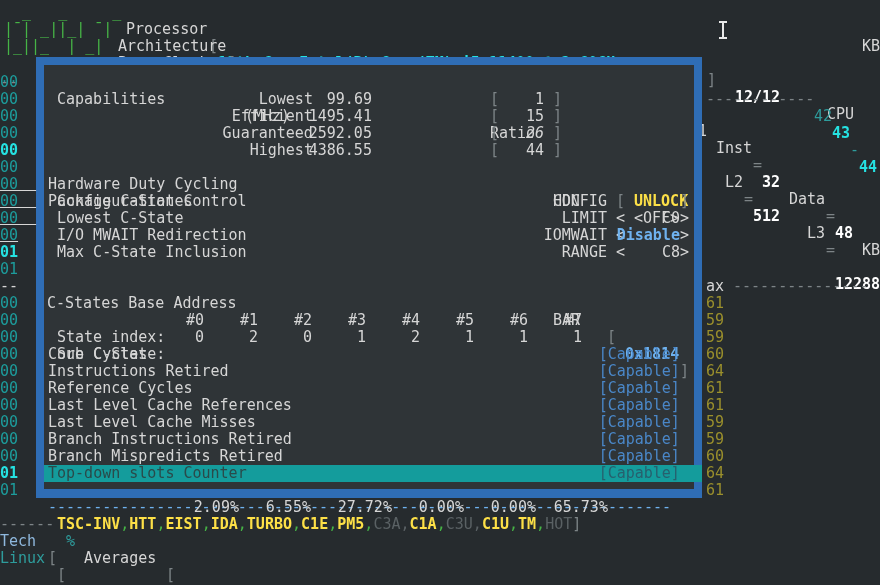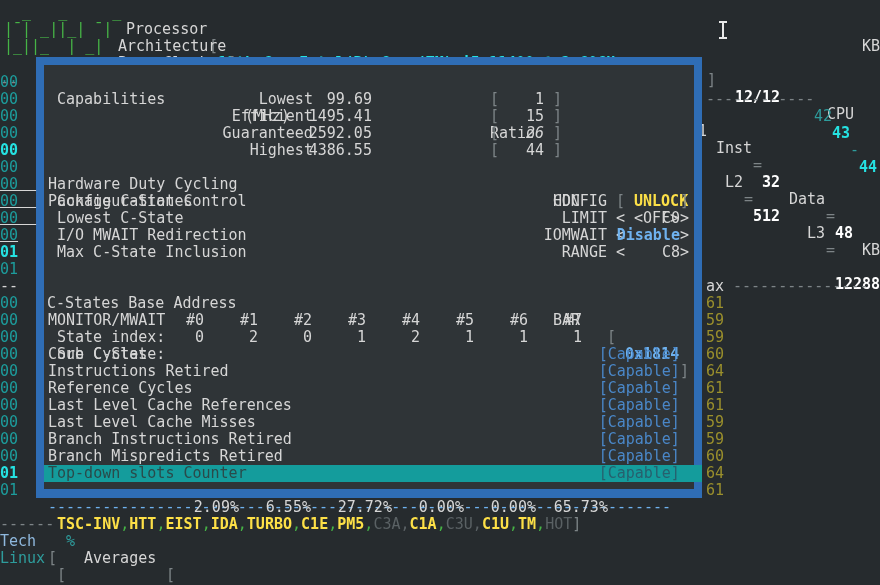--- a/index.html
+++ b/index.html
@@ -280,23 +280,20 @@
 
 
   <div class="row" style="top:278px;">
     <span class="abs c-white" style="left:47px;">C-States Base Address</span>
     <span class="abs c-white" style="left:553px;">BAR</span>
     <span class="abs c-gray" style="left:607px;">[</span>
     <span class="abs c-bblue" style="left:625px;">0x1814</span>
     <span class="abs c-gray" style="left:680px;">]</span>
   </div>
 
-  <div class="row" style="top:295px;">
-    <span class="abs c-white" style="left:48px;">MONITOR/MWAIT</span>
-  </div>
 
   <div class="row" style="top:312px;">
     <span class="abs c-white" style="left:57px;">State index:</span>
     <span id="state-idx"><span class="abs c-white" style="left: 186px; top: 0px;">#0</span><span class="abs c-white" style="left: 240px; top: 0px;">#1</span><span class="abs c-white" style="left: 294px; top: 0px;">#2</span><span class="abs c-white" style="left: 348px; top: 0px;">#3</span><span class="abs c-white" style="left: 402px; top: 0px;">#4</span><span class="abs c-white" style="left: 456px; top: 0px;">#5</span><span class="abs c-white" style="left: 510px; top: 0px;">#6</span><span class="abs c-white" style="left: 564px; top: 0px;">#7</span></span>
   </div>
 
   <div class="row" style="top:329px;">
     <span class="abs c-white" style="left:57px;">Sub C-State:</span>
     <span id="sub-cst"><span class="abs c-white" style="left: 195px; top: 0px;">0</span><span class="abs c-white" style="left: 249px; top: 0px;">2</span><span class="abs c-white" style="left: 303px; top: 0px;">0</span><span class="abs c-white" style="left: 357px; top: 0px;">1</span><span class="abs c-white" style="left: 411px; top: 0px;">2</span><span class="abs c-white" style="left: 465px; top: 0px;">1</span><span class="abs c-white" style="left: 519px; top: 0px;">1</span><span class="abs c-white" style="left: 573px; top: 0px;">1</span></span>
   </div>

